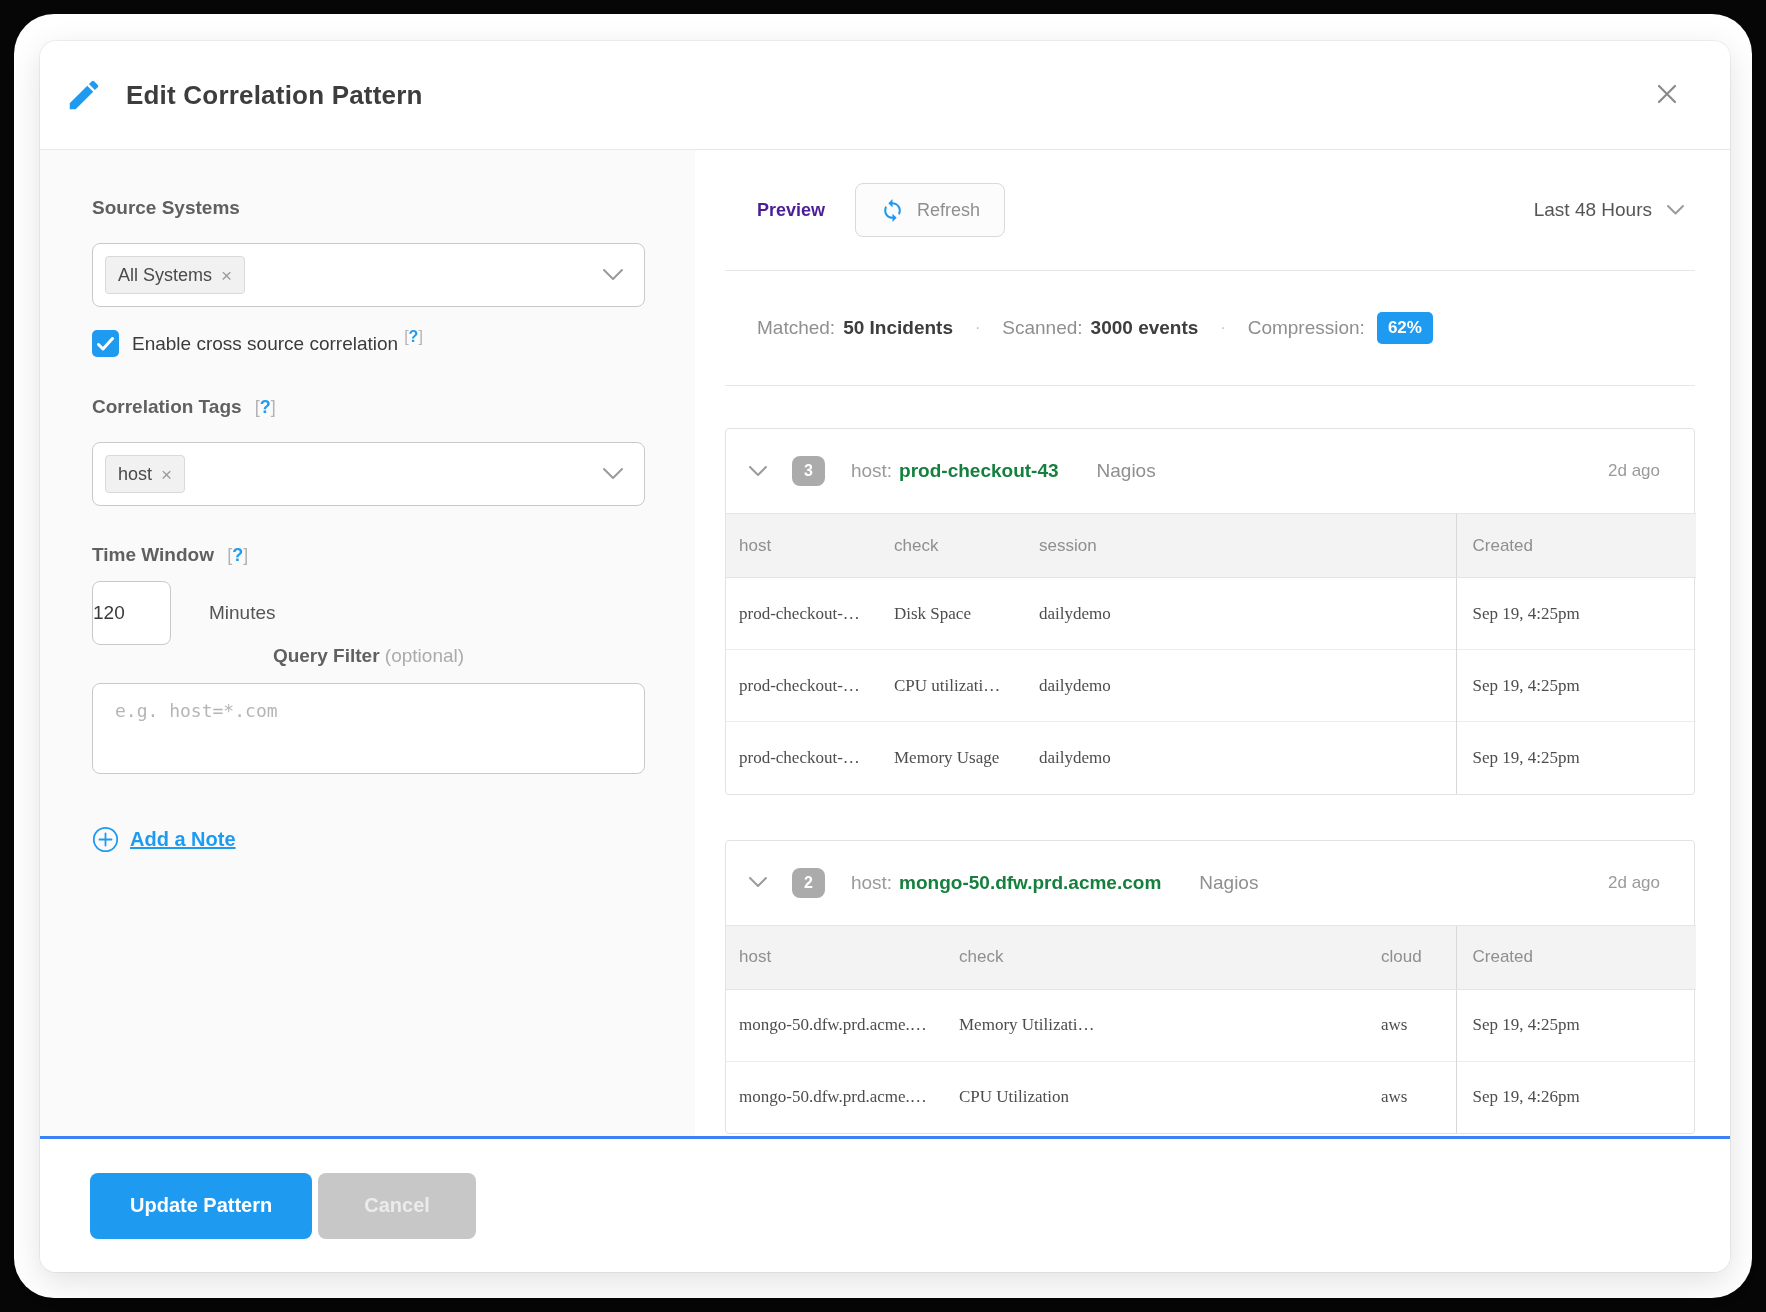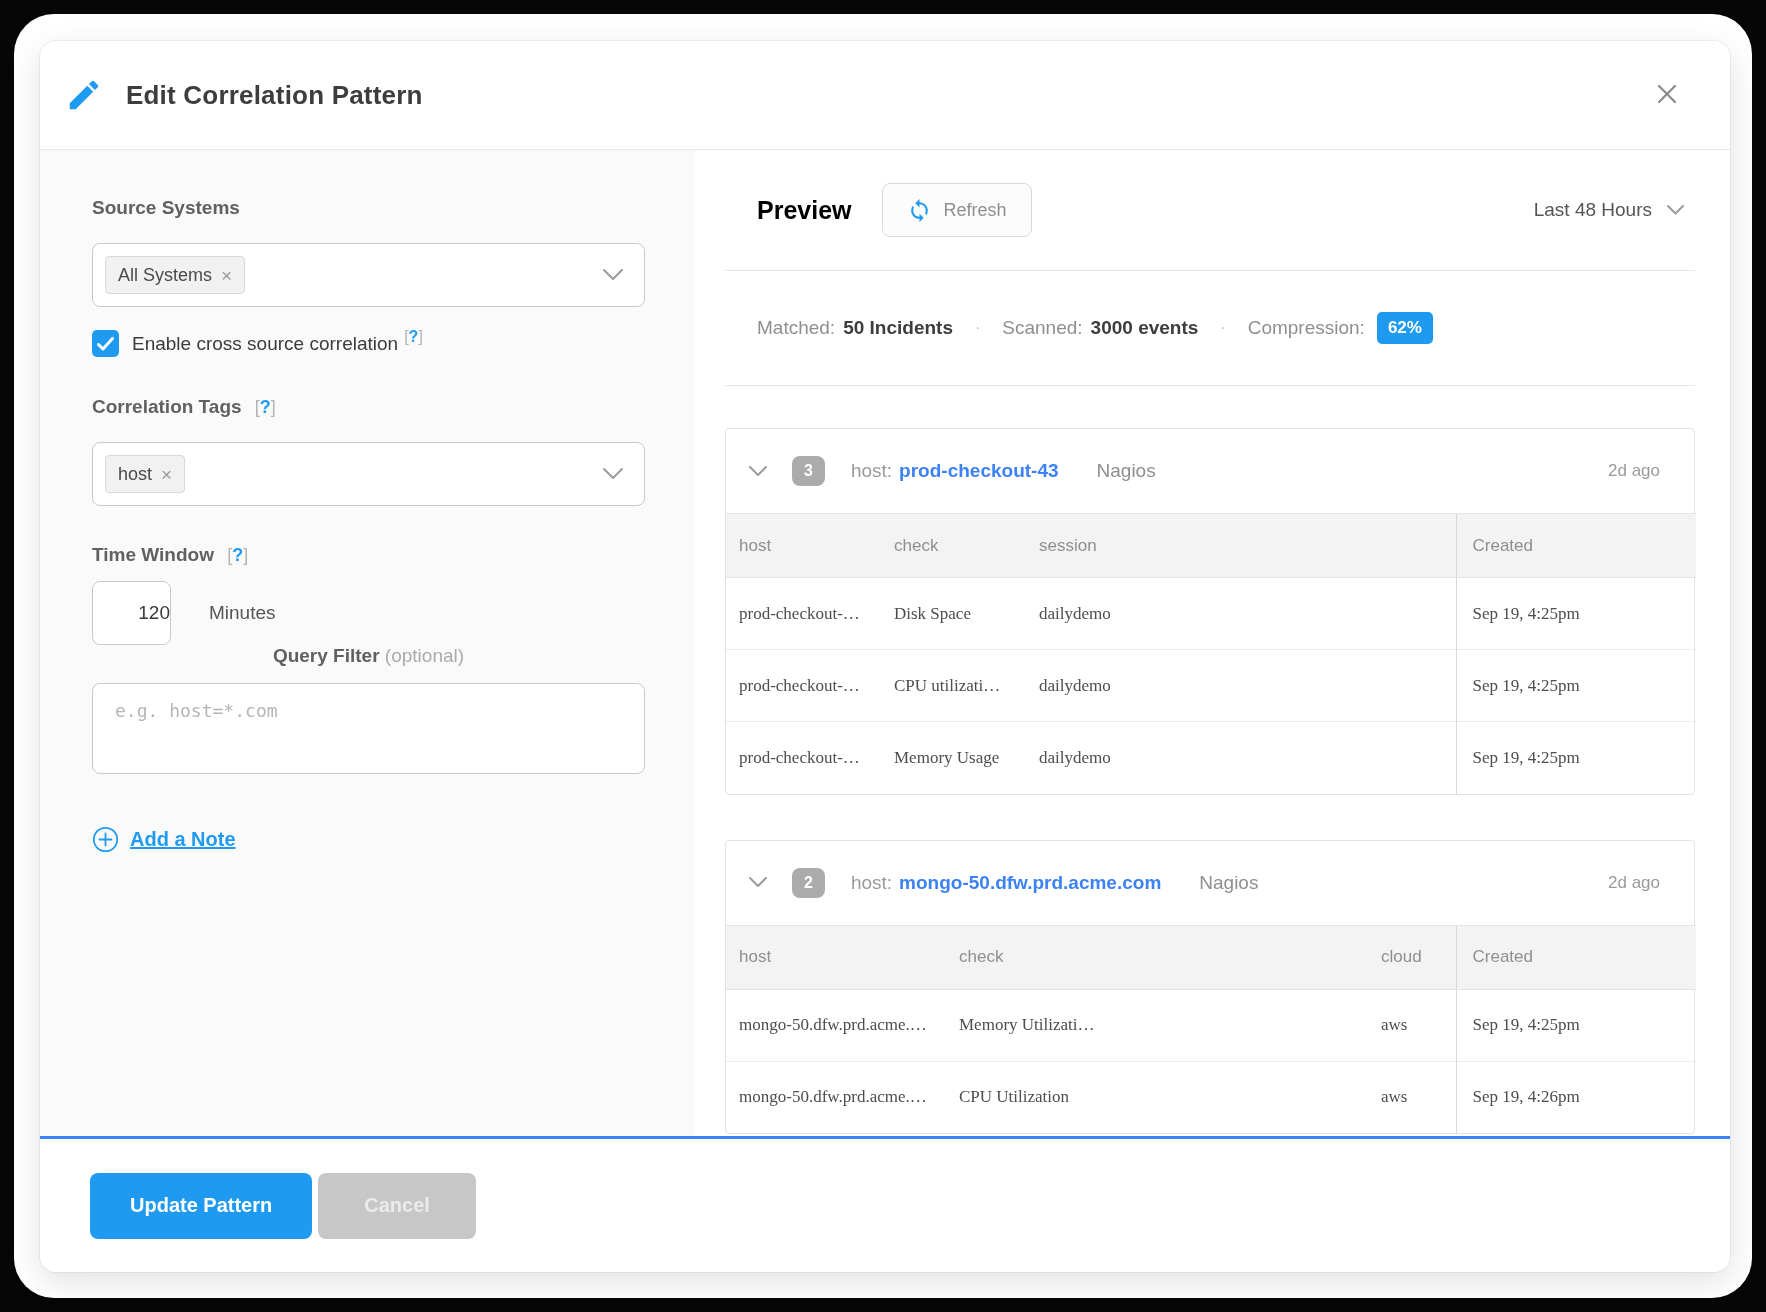--- a/index.html
+++ b/index.html
@@ -50,42 +50,42 @@
   .checkbox-row { display:flex; align-items:center; margin:23px 0 39px 0; }
   .checkbox {
     width:27px; height:27px; background:#1e9bf0; border-radius:5px;
     display:flex; align-items:center; justify-content:center; cursor:pointer; flex:0 0 auto;
   }
   .checkbox-label { font-size:19px; color:#3b3b3b; margin-left:13px; }
 
   .time-row { display:flex; align-items:center; }
   .time-input {
     width:79px; height:64px; border:1px solid #c9c9c9; border-radius:8px; background:#fff;
-    font-family:"Liberation Sans", sans-serif; font-size:19px; color:#3a3a3a; text-align:right;
+    font-family:"Liberation Sans", sans-serif; font-size:19px; color:#3a3a3a; text-align:left;
   }
   .time-unit { font-size:19px; color:#565656; margin-left:38px; }
 
   .query-textarea {
     width:553px; height:91px; border:1px solid #c9c9c9; border-radius:8px; background:#fff;
     resize:none; padding:16px 22px; font-family:"DejaVu Sans Mono", monospace; font-size:18px; color:#4a4a4a;
   }
   .query-textarea::placeholder { color:#b5b5b5; }
 
   .add-note { display:inline-flex; align-items:center; gap:11px; margin-top:48px; text-decoration:none; cursor:pointer; }
   .add-note-label { font-size:20px; font-weight:bold; color:#1e9bf0; text-decoration:underline; }
 
   .mt-sm { margin-bottom:15px; }
   .mt-q  { margin-bottom:16px;text-align:center; }
   .corr-label { margin-top:0; }
   .tw-label { margin-top:38px; }
 
   
   .preview-panel { position:absolute; top:109px; left:655px; right:0; bottom:136px; background:#fff; overflow:hidden; }
   .preview-header { height:120px; display:flex; align-items:center; padding:0 45px 0 62px; }
-  .preview-title { font-size:25px; font-weight:bold; color:#000000; }
+  .preview-title { font-size:18px; font-weight:bold; color:#4c1d95; }
   .refresh-btn {
     margin-left:30px; height:54px; padding:0 24px; background:#fcfcfc; border:1px solid #d9d9d9; border-radius:8px;
     display:inline-flex; align-items:center; gap:12px; cursor:pointer;
   }
   .refresh-label { font-size:18px; color:#8f8f8f; font-family:"Liberation Sans", sans-serif; }
   .time-range { margin-left:auto; display:flex; align-items:center; gap:14px; cursor:pointer; }
   .time-range-label { font-size:19px; color:#555; }
 
   .hdivider { border-bottom:1px solid #e7e7e7; margin:0 35px 0 30px; }
 
@@ -100,21 +100,21 @@
 
   .cards { padding:42px 35px 0 30px; }
   .incident-card { border:1px solid #e2e2e2; border-radius:4px; margin-bottom:45px; background:#fff; }
   .card-header { height:84px; display:flex; align-items:center; padding:0 34px 0 22px; }
   .card-chevron { flex:0 0 auto; margin-right:24px; cursor:pointer; display:flex; }
   .count-badge {
     background:#ababab; color:#fff; font-size:16px; font-weight:bold;
     padding:6px 12px; border-radius:8px; margin-right:26px;
   }
   .tag-key { color:#9a9a9a; font-size:19px; }
-  .tag-value { color:#3b82f6; font-size:19px; font-weight:bold; margin-left:7px; }
+  .tag-value { color:#15803d; font-size:19px; font-weight:bold; margin-left:7px; }
   .card-source { color:#8f8f8f; font-size:19px; margin-left:38px; }
   .card-time { margin-left:auto; color:#9a9a9a; font-size:17px; }
 
   table.events { width:100%; border-collapse:collapse; table-layout:fixed; }
   table.events thead tr { background:#f3f3f3; }
   table.events th {
     height:64px; text-align:left; font-weight:normal; font-size:17px; color:#8f8f8f;
     border-top:1px solid #e6e6e6; border-bottom:1px solid #e4e4e4;
   }
   table.events td {

